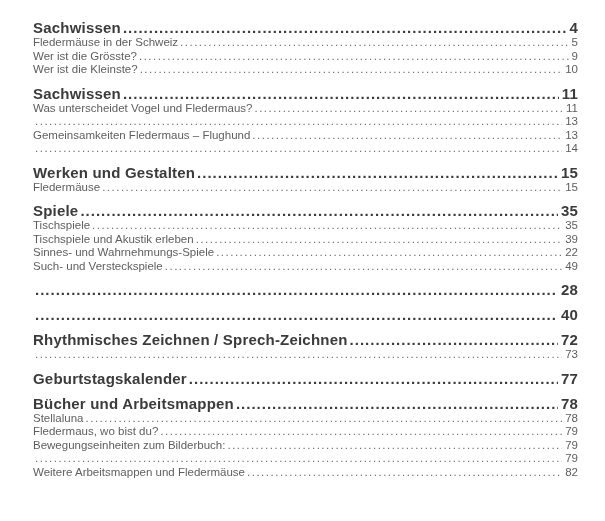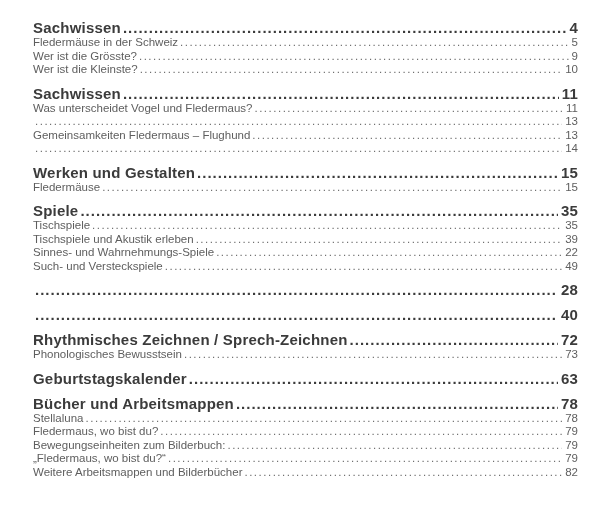--- a/index.html
+++ b/index.html
@@ -155,28 +155,27 @@
     <div class="toc-row heading">
     <span class="toc-dots" aria-hidden="true">............................................................................................................................................................................................................................................................................................................</span>
     <span class="toc-page">40</span>
   </div>
     <div class="toc-row heading">
     <span class="toc-label">Rhythmisches Zeichnen / Sprech-Zeichnen</span>
     <span class="toc-dots" aria-hidden="true">............................................................................................................................................................................................................................................................................................................</span>
     <span class="toc-page">72</span>
   </div>
     <div class="toc-row sub">
-    <span class="toc-label">Phonologisches Bewusstsein</span>
     <span class="toc-dots" aria-hidden="true">............................................................................................................................................................................................................................................................................................................</span>
     <span class="toc-page">73</span>
   </div>
     <div class="toc-row heading">
     <span class="toc-label">Geburtstagskalender</span>
     <span class="toc-dots" aria-hidden="true">............................................................................................................................................................................................................................................................................................................</span>
-    <span class="toc-page">63</span>
+    <span class="toc-page">77</span>
   </div>
     <div class="toc-row heading">
     <span class="toc-label">Bücher und Arbeitsmappen</span>
     <span class="toc-dots" aria-hidden="true">............................................................................................................................................................................................................................................................................................................</span>
     <span class="toc-page">78</span>
   </div>
     <div class="toc-row sub">
     <span class="toc-label">Stellaluna</span>
     <span class="toc-dots" aria-hidden="true">............................................................................................................................................................................................................................................................................................................</span>
     <span class="toc-page">78</span>
@@ -185,22 +184,21 @@
     <span class="toc-label">Fledermaus, wo bist du?</span>
     <span class="toc-dots" aria-hidden="true">............................................................................................................................................................................................................................................................................................................</span>
     <span class="toc-page">79</span>
   </div>
     <div class="toc-row sub">
     <span class="toc-label">Bewegungseinheiten zum Bilderbuch:</span>
     <span class="toc-dots" aria-hidden="true">............................................................................................................................................................................................................................................................................................................</span>
     <span class="toc-page">79</span>
   </div>
     <div class="toc-row sub">
-    <span class="toc-label">„Fledermaus, wo bist du?“</span>
     <span class="toc-dots" aria-hidden="true">............................................................................................................................................................................................................................................................................................................</span>
     <span class="toc-page">79</span>
   </div>
     <div class="toc-row sub">
-    <span class="toc-label">Weitere Arbeitsmappen und Bilderbücher</span>
+    <span class="toc-label">Weitere Arbeitsmappen und Fledermäuse</span>
     <span class="toc-dots" aria-hidden="true">............................................................................................................................................................................................................................................................................................................</span>
     <span class="toc-page">82</span>
   </div>
   </div>
 
 </body></html>

